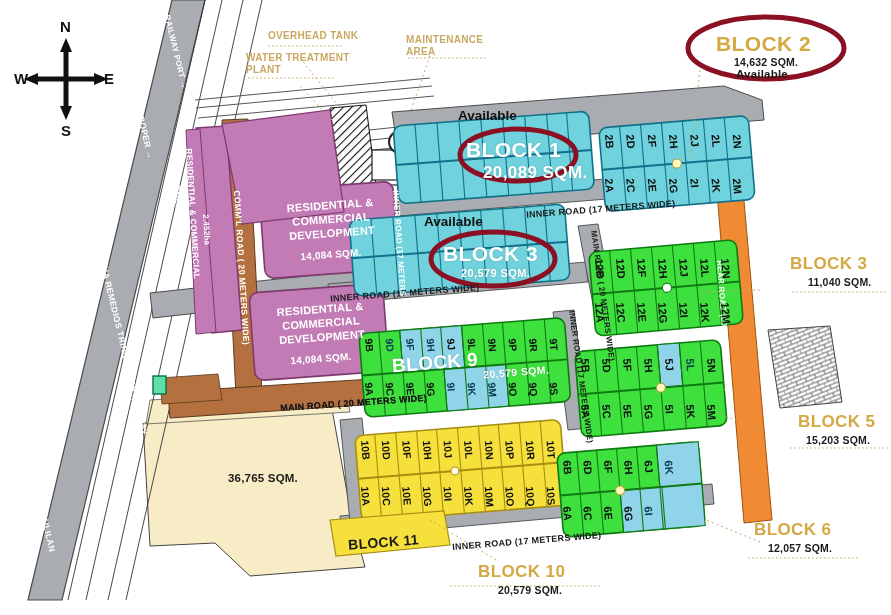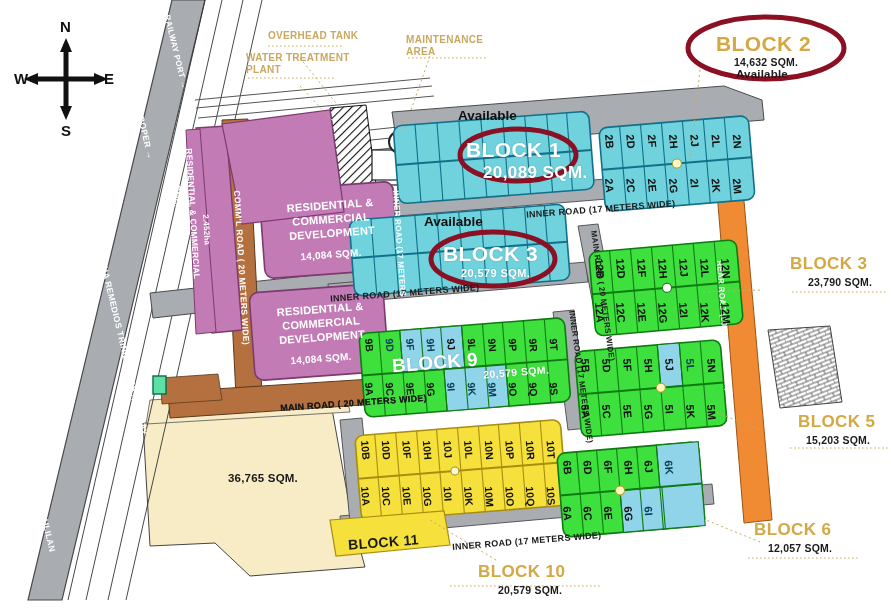--- a/index.html
+++ b/index.html
@@ -395,21 +395,21 @@
 <div class="ovl blk-white" style="left:483px; top:163px; font-size:17px;">20,089 SQM.</div>
 
 <div class="ovl blk-white" style="left:443px; top:242px; font-size:21px;">BLOCK 3</div>
 <div class="ovl blk-white" style="left:461px; top:267px; font-size:11px;">20,579 SQM.</div>
 
 <div class="ovl blk-gold" style="left:716px; top:32px; font-size:21px;">BLOCK 2</div>
 <div class="ovl blk-sqm" style="left:734px; top:56px;">14,632 SQM.</div>
 <div class="ovl blk-sqm" style="left:736px; top:68px; font-size:11.5px;">Available</div>
 
 <div class="ovl blk-gold" style="left:790px; top:254px;">BLOCK 3</div>
-<div class="ovl blk-sqm" style="left:808px; top:276px;">23,790 SQM.</div>
+<div class="ovl blk-sqm" style="left:808px; top:276px;">11,040 SQM.</div>
 
 <div class="ovl blk-gold" style="left:798px; top:412px;">BLOCK 5</div>
 <div class="ovl blk-sqm" style="left:806px; top:434px;">15,203 SQM.</div>
 
 <div class="ovl blk-gold" style="left:754px; top:520px;">BLOCK 6</div>
 <div class="ovl blk-sqm" style="left:768px; top:542px;">12,057 SQM.</div>
 
 <div class="ovl blk-white" style="left:392px; top:352px; font-size:19px; transform:rotate(-4.5deg);">BLOCK 9</div>
 <div class="ovl blk-white" style="left:483px; top:366px; font-size:10.5px; transform:rotate(-4.5deg);">20,579 SQM.</div>
 

